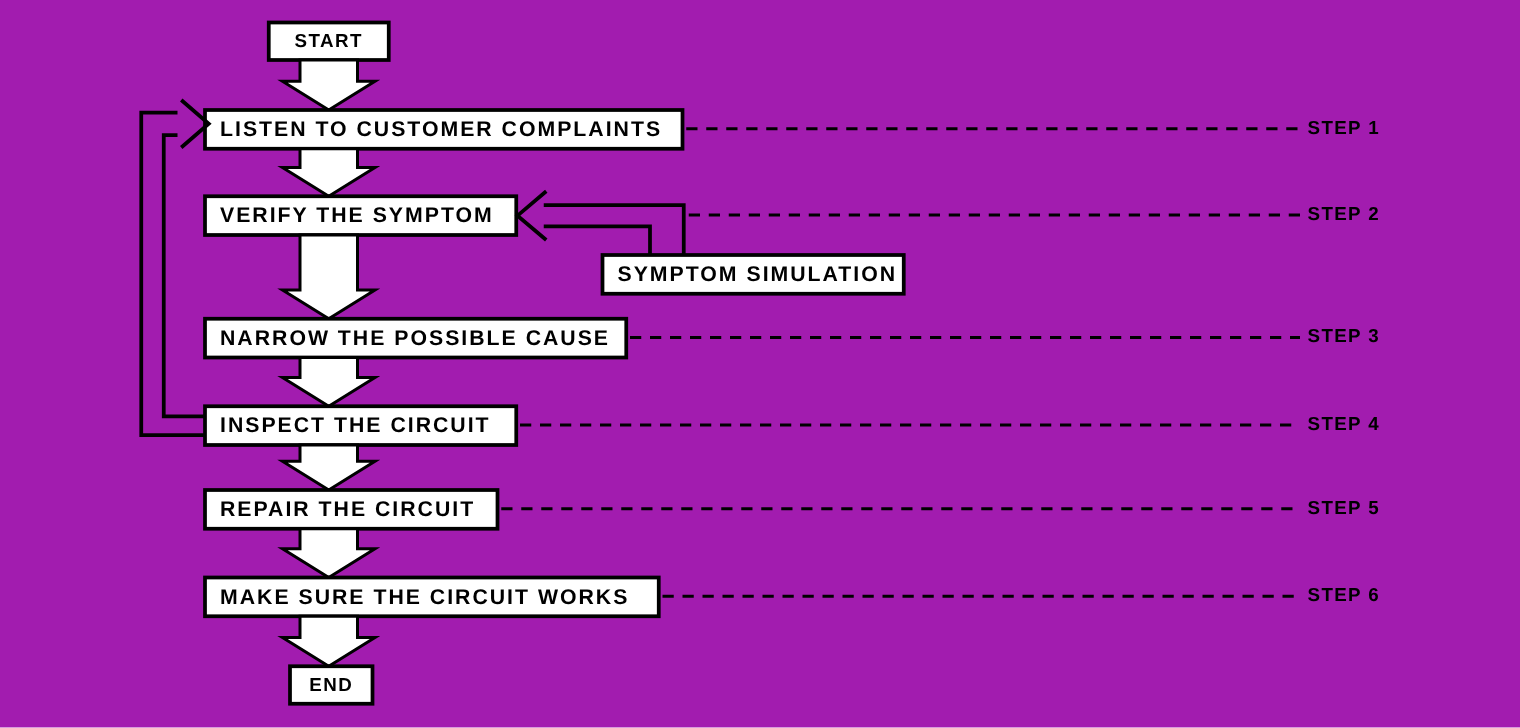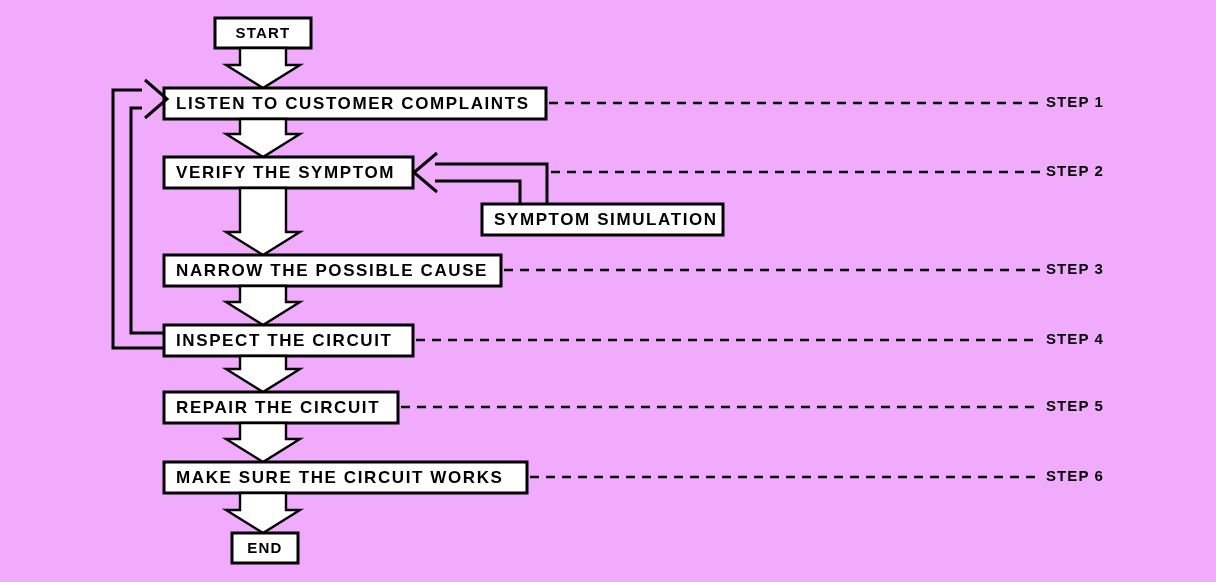--- a/index.html
+++ b/index.html
@@ -7,21 +7,21 @@
     padding: 0;
     background: #ffffff;
   }
   body {
     font-family: "Liberation Sans", sans-serif;
   }
   #canvas {
     position: relative;
     width: 1216px;
     height: 582px;
-    background: #f0abfc;
+    background: #a21caf;
     overflow: hidden;
   }
   svg#diagram {
     position: absolute;
     left: 0;
     top: 0;
     width: 1216px;
     height: 582px;
   }
   .box-rect {

